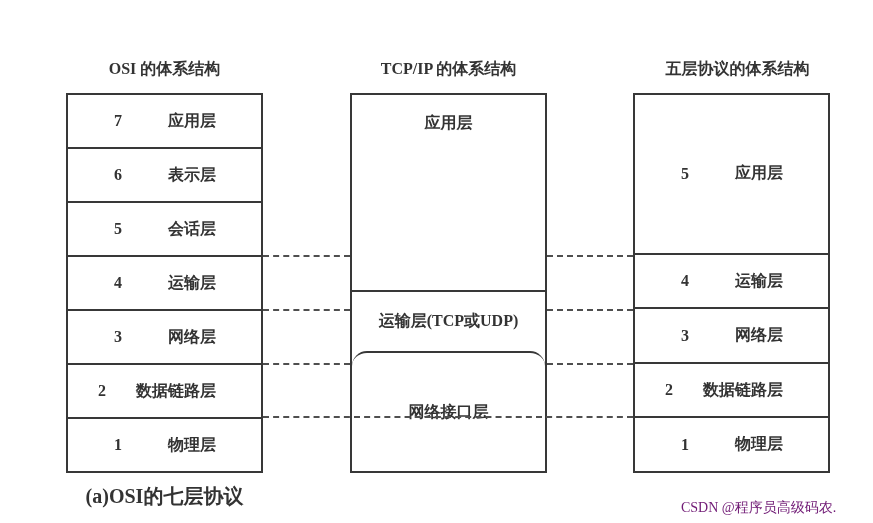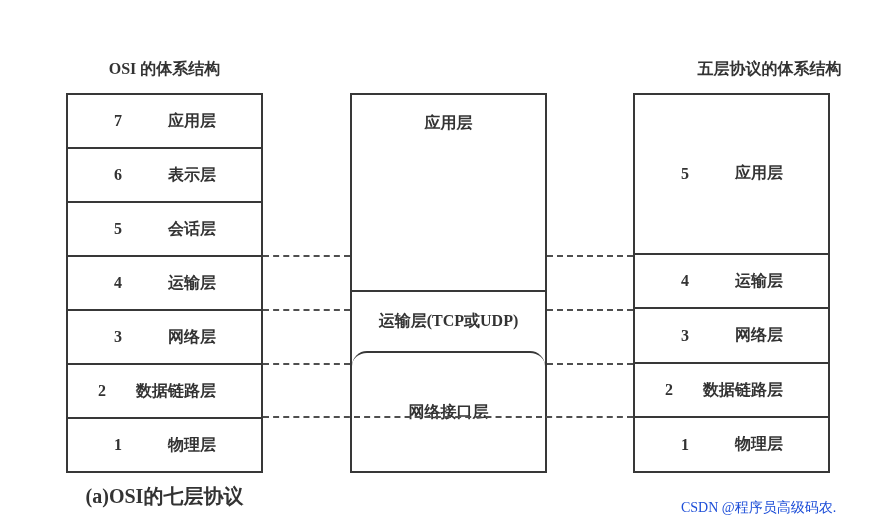--- a/index.html
+++ b/index.html
@@ -17,21 +17,21 @@
     top: 58px;
     height: 22px;
     line-height: 22px;
     text-align: center;
     font-size: 16px;
     font-weight: 700;
     white-space: nowrap;
   }
   .t-a { left: 66px;  width: 197px; }
   .t-b { left: 350px; width: 197px; }
-  .t-c { left: 671px; width: 197px; }
+  .t-c { left: 639px; width: 197px; }
 
   .stack {
     position: absolute;
     top: 93px;
     width: 197px;
     height: 380px;
     border: 2px solid #383838;
     box-sizing: border-box;
     display: flex;
     flex-direction: column;
@@ -111,38 +111,39 @@
   .d3l { left: 263px; top: 363px; width: 87px; }
   .d3r { left: 547px; top: 363px; width: 86px; }
   .d4  { left: 263px; top: 416px; width: 370px; z-index: 2; }
 
   .watermark {
     position: absolute;
     left: 681px;
     top: 499px;
     font-size: 14px;
     font-weight: 400;
-    color: #1d4ed8;
+    color: #701a75;
     white-space: nowrap;
   }
 </style>
 </head>
 <body>
 
 <div class="canvas">
 
   <div class="dash d1l"></div>
   <div class="dash d1r"></div>
   <div class="dash d2l"></div>
   <div class="dash d2r"></div>
   <div class="dash d3l"></div>
   <div class="dash d3r"></div>
   <div class="dash d4"></div>
 
   <div class="col-title t-a">OSI 的体系结构</div>
+  <div class="col-title t-b">TCP/IP 的体系结构</div>
   <div class="col-title t-c">五层协议的体系结构</div>
 
   <div class="stack s-a">
     <div class="row">
       <span class="num">7</span>
       <span class="lbl">应用层</span>
     </div>
     <div class="row">
       <span class="num">6</span>
       <span class="lbl">表示层</span>

